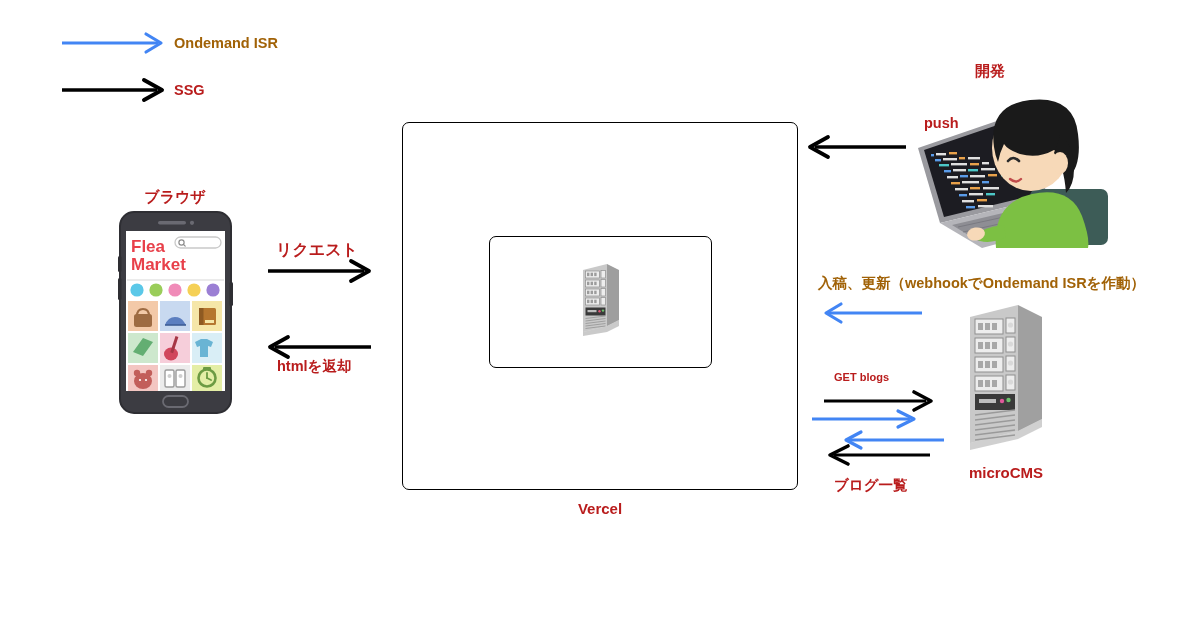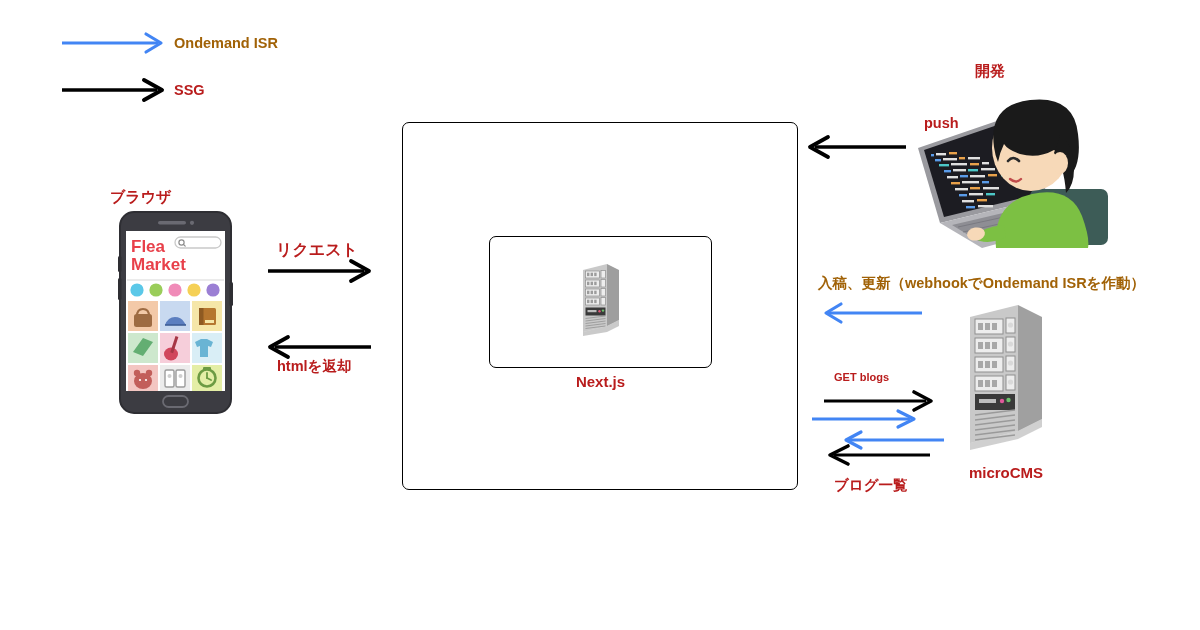--- a/index.html
+++ b/index.html
@@ -33,21 +33,21 @@
   .next-box{
     left:489px;top:236px;width:223px;height:132px;
     border:1.5px solid #000;border-radius:7px;background:#fff;
     box-sizing:border-box;
   }
   .next-label{left:489px;top:373px;width:223px;text-align:center;font-size:15px;}
 
   
   .microcms-label{left:936px;top:464px;width:140px;text-align:center;font-size:15px;}
   .dev-label{left:930px;top:62px;width:120px;text-align:center;font-size:15px;}
-  .browser-label{left:110px;top:188px;width:130px;font-size:15px;}
+  .browser-label{left:110px;top:188px;width:130px;text-align:center;font-size:15px;}
 
   svg{display:block;overflow:visible;}
 </style>
 </head>
 <body>
 
 <div class="stage">
 
   <div class="abs" style="left:62px;top:30px;">
 
@@ -133,23 +133,23 @@
       <circle cx="89" cy="168" r="8.5" fill="none" stroke="#6C9B43" stroke-width="2.6"></circle>
       <line x1="89" y1="168" x2="89" y2="163" stroke="#6C9B43" stroke-width="1.8" stroke-linecap="round"></line>
       <line x1="89" y1="168" x2="93" y2="170" stroke="#6C9B43" stroke-width="1.8" stroke-linecap="round"></line>
       <rect x="85" y="157" width="8" height="3" rx="1" fill="#6C9B43"></rect>
 
       <rect x="45" y="186" width="25" height="11" rx="5.5" fill="none" stroke="#6A6A72" stroke-width="1.8"></rect>
     </svg>
   </div>
 
   <div class="abs vercel-box"></div>
+  <div class="abs lbl vercel-label">Vercel</div>
 
   <div class="abs next-box"></div>
-  <div class="abs lbl next-label">Next.js</div>
 
   <div class="abs" style="left:578px;top:264px;">
     <svg width="46" height="72" viewBox="0 0 46 72">
       <polygon points="5,6 29,0 29,62 5,68" fill="#C9C9C9"></polygon>
       <polygon points="29,0 41,6 41,56 29,62" fill="#9E9E9E"></polygon>
       <polygon points="5,68 29,62 41,56 41,62 29,68 5,72" fill="#8A8A8A" opacity="0.45"></polygon>
       <g fill="#EDEDED" stroke="#8F8F8F" stroke-width="0.7">
         <rect x="7.5" y="7" width="14" height="7"></rect>
         <rect x="7.5" y="16" width="14" height="7"></rect>
         <rect x="7.5" y="25" width="14" height="7"></rect>

